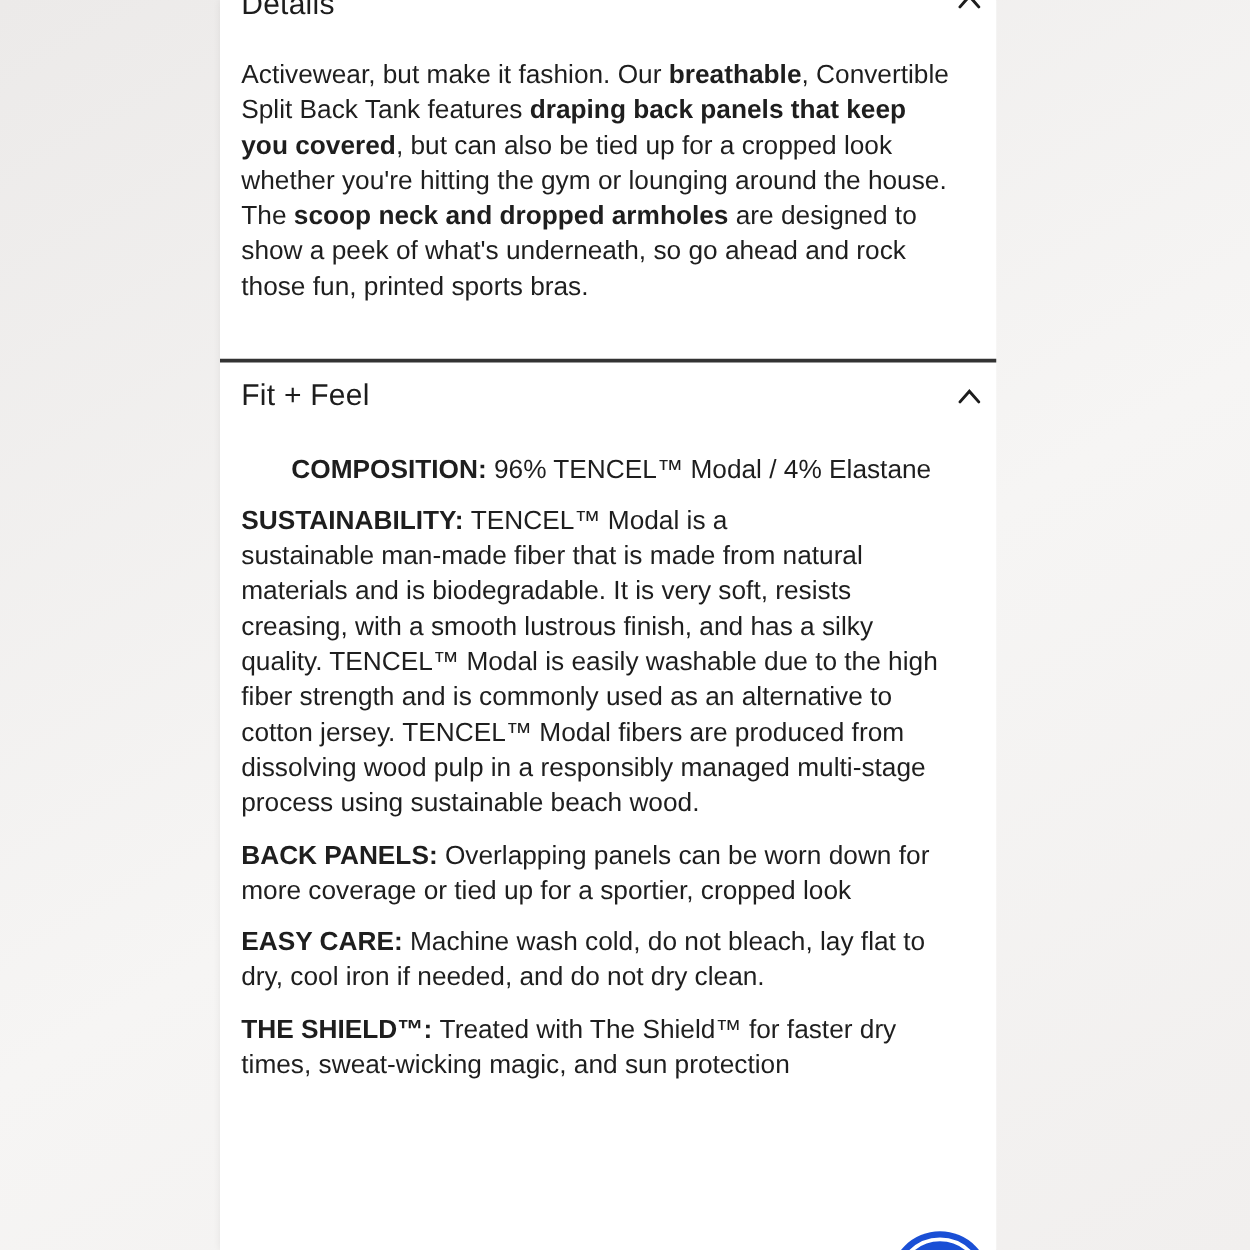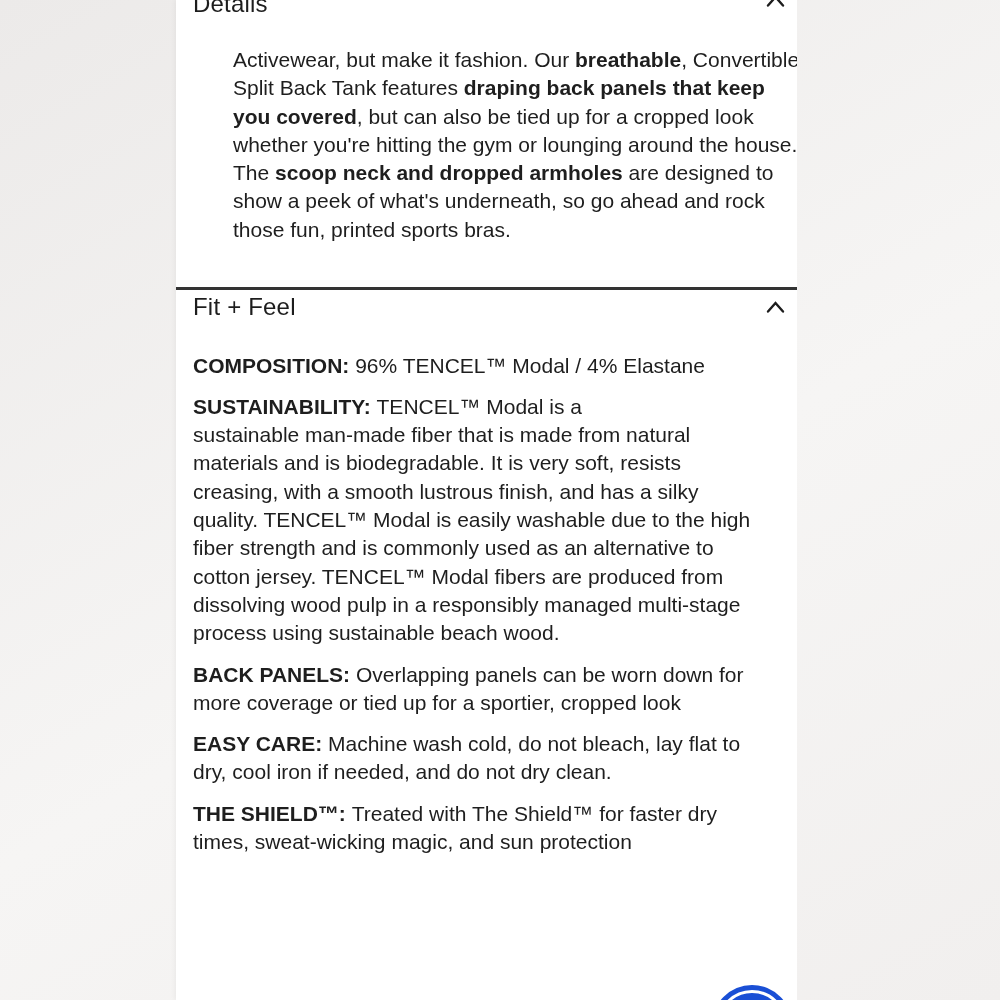--- a/index.html
+++ b/index.html
@@ -20,31 +20,31 @@
   section{display:block;padding:0 60px 0 17px;}
   .sec-header{
     position:relative;
     display:flex;align-items:center;justify-content:space-between;
   }
   .sec-title{
     margin:0;font-size:24px;line-height:30px;font-weight:400;color:#1d1d1d;
     letter-spacing:0.2px;
   }
   .hdr-details{margin-top:-11px;}
-  .hdr-ff{margin-top:2px;}
+  .hdr-ff{margin-top:12px;}
   .chev{position:absolute;right:-22px;top:50%;transform:translateY(-50%);display:block;}
   .hdr-details .chev{transform:translateY(-50%) translateY(-3px);}
   .sec-body p.para{
     margin:13px 0 0 0;
     font-size:21px;line-height:28.3px;color:#1e1e1e;
     width:570px;
   }
   .sec-body p.para .b{font-weight:700;}
-  .details-body > p.para:first-child{margin-top:27px;margin-left:40px;}
-  .ff-body > p.para:first-child{margin-top:30px;}
+  .details-body > p.para:first-child{margin-top:27px;}
+  .ff-body > p.para:first-child{margin-top:30px;margin-left:40px;}
   .divider{
     margin:43px 0 0 0;height:2.5px;width:100%;
     background:#333333;border:none;
   }
   .scroll-thumb{
     position:absolute;right:4px;top:50px;width:4px;height:250px;
     border-radius:2px;background:#9a9a9a;
   }
   .fab{
     position:absolute;left:536px;top:985px;width:80px;height:80px;

